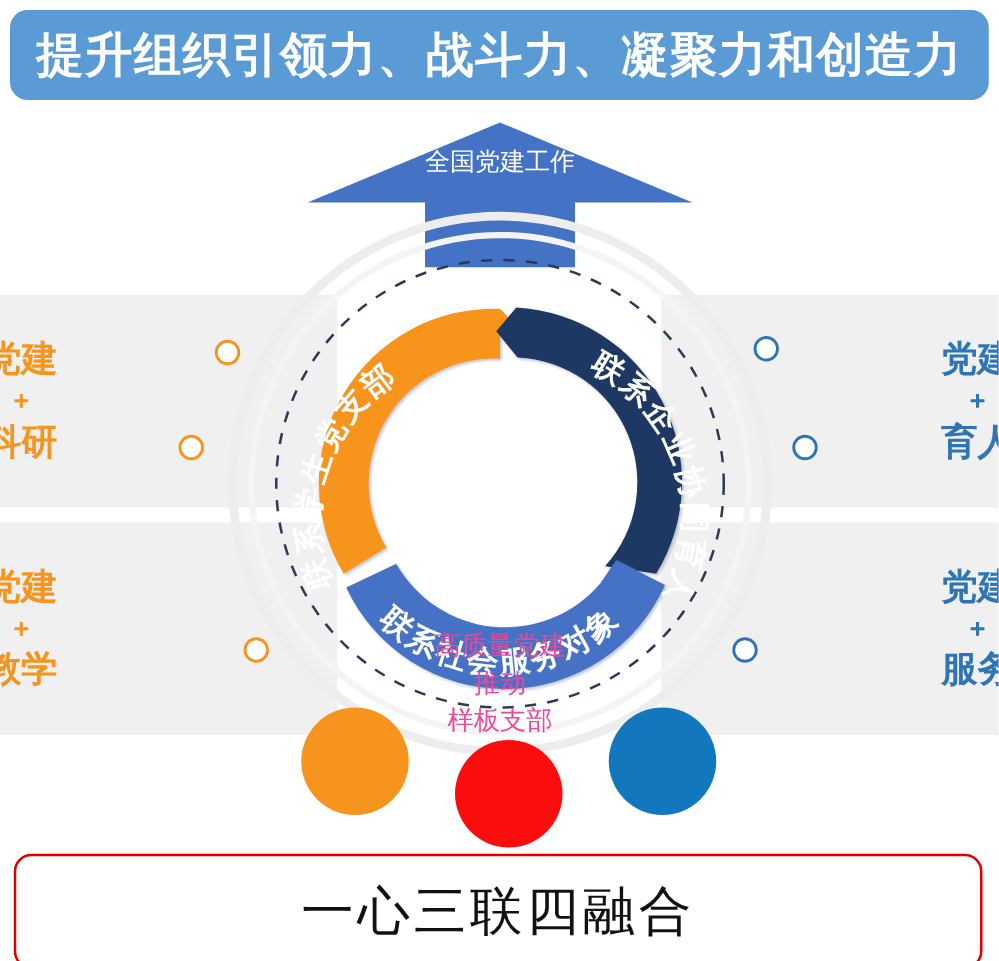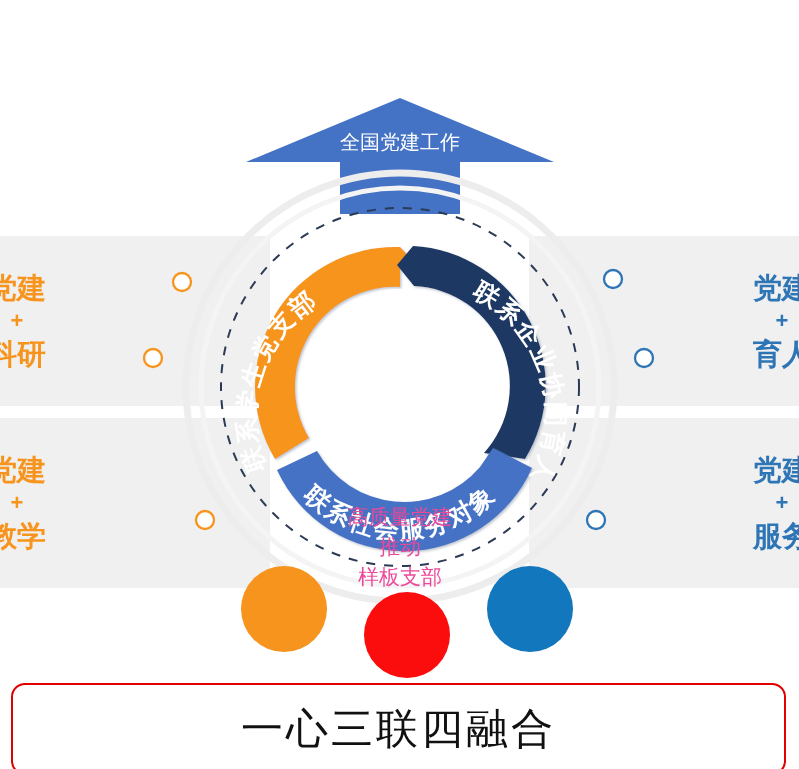--- a/index.html
+++ b/index.html
@@ -81,21 +81,20 @@
   .arrow-label {
     position: absolute;
     left: 0;
     top: 22px;
     width: 312px;
     text-align: center;
     color: #ffffff;
     font-size: 20px;
     line-height: 1.25;
     pointer-events: none;
-    margin-top: 12px;
   }
 
   
   .wheel {
     position: absolute;
     left: 95px;
     top: 160px;
     width: 610px;
     height: 430px;
   }
@@ -146,20 +145,23 @@
   }
 
   
   .arc-label { font-size: 25px; font-weight: bold; fill: #ffffff; letter-spacing: 2px; }
 </style>
 </head>
 <body>
 
 <div id="root">
 
+  <div class="title-banner">
+    <span class="title-text">提升组织引领力、战斗力、凝聚力和创造力</span>
+  </div>
 
   <div class="side-panel panel-left panel-top">
     <span class="line">党建</span>
     <span class="plus">+</span>
     <span class="line">科研</span>
   </div>
   <div class="side-panel panel-left panel-bot">
     <span class="line">党建</span>
     <span class="plus">+</span>
     <span class="line">教学</span>

